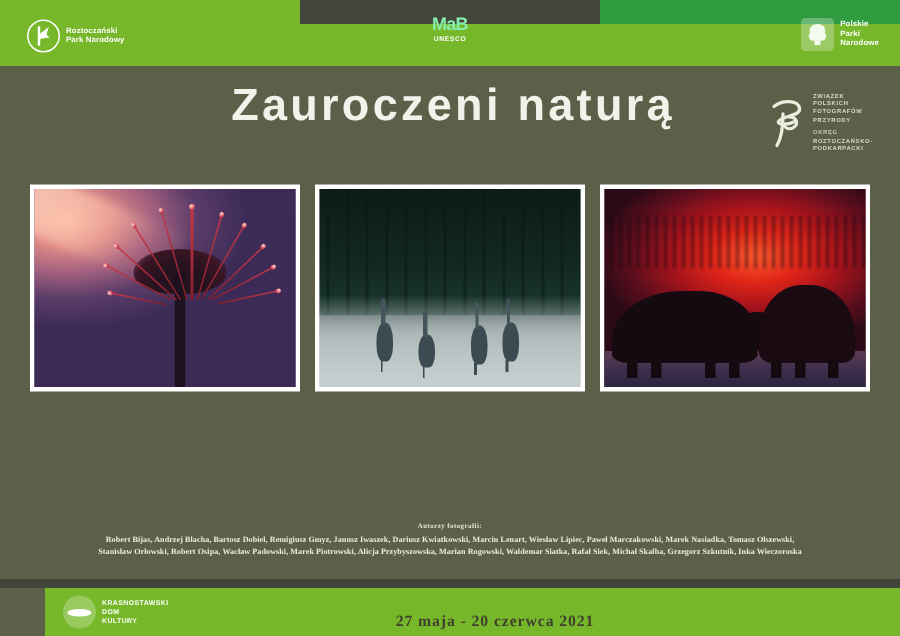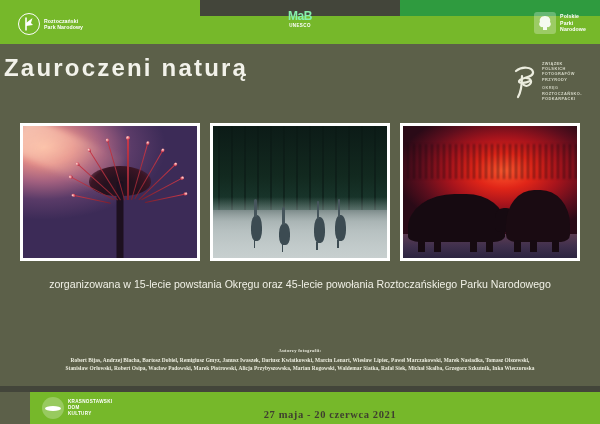--- a/index.html
+++ b/index.html
@@ -101,22 +101,23 @@
     background: rgba(255,255,255,0.28);
     position: relative;
     flex: none;
   }
 
   
   .title {
     position: absolute;
     left: 0; top: 54px;
     width: 600px;
+    text-align: center;
     color: #f2f2ea;
-    font-size: 24px;
+    font-size: 30px;
     font-weight: bold;
     letter-spacing: 2.2px;
     padding-left: 4px;
     box-sizing: border-box;
   }
 
   .logo-zpfp {
     position: absolute;
     left: 512px; top: 58px;
     width: 84px; height: 46px;
@@ -512,21 +513,20 @@
           <div class="leg" style="left:8px"></div>
           <div class="leg" style="left:24px"></div>
           <div class="leg" style="left:46px"></div>
         </div>
       </div>
     </div>
 
   </div>
 
   <div class="desc">
-    <div>zorganizowana w 15-lecie powstania Okręgu oraz 45-lecie powołania Roztoczańskiego Parku Narodowego</div>
   </div>
 
   <div class="authors-heading">Autorzy fotografii:</div>
   <div class="authors-list">
     <div>Robert Bijas, Andrzej Blacha, Bartosz Dobiel, Remigiusz Gmyz, Janusz Iwaszek, Dariusz Kwiatkowski, Marcin Lenart, Wiesław Lipiec, Paweł Marczakowski, Marek Nasiadka, Tomasz Olszewski,</div>
     <div>Stanisław Orłowski, Robert Osipa, Wacław Padowski, Marek Piotrowski, Alicja Przybyszowska, Marian Rogowski, Waldemar Siatka, Rafał Siek, Michał Skalba, Grzegorz Szkutnik, Inka Wieczoroska</div>
   </div>
 
   <div class="bottombar-strip"></div>
   <div class="bottombar">

